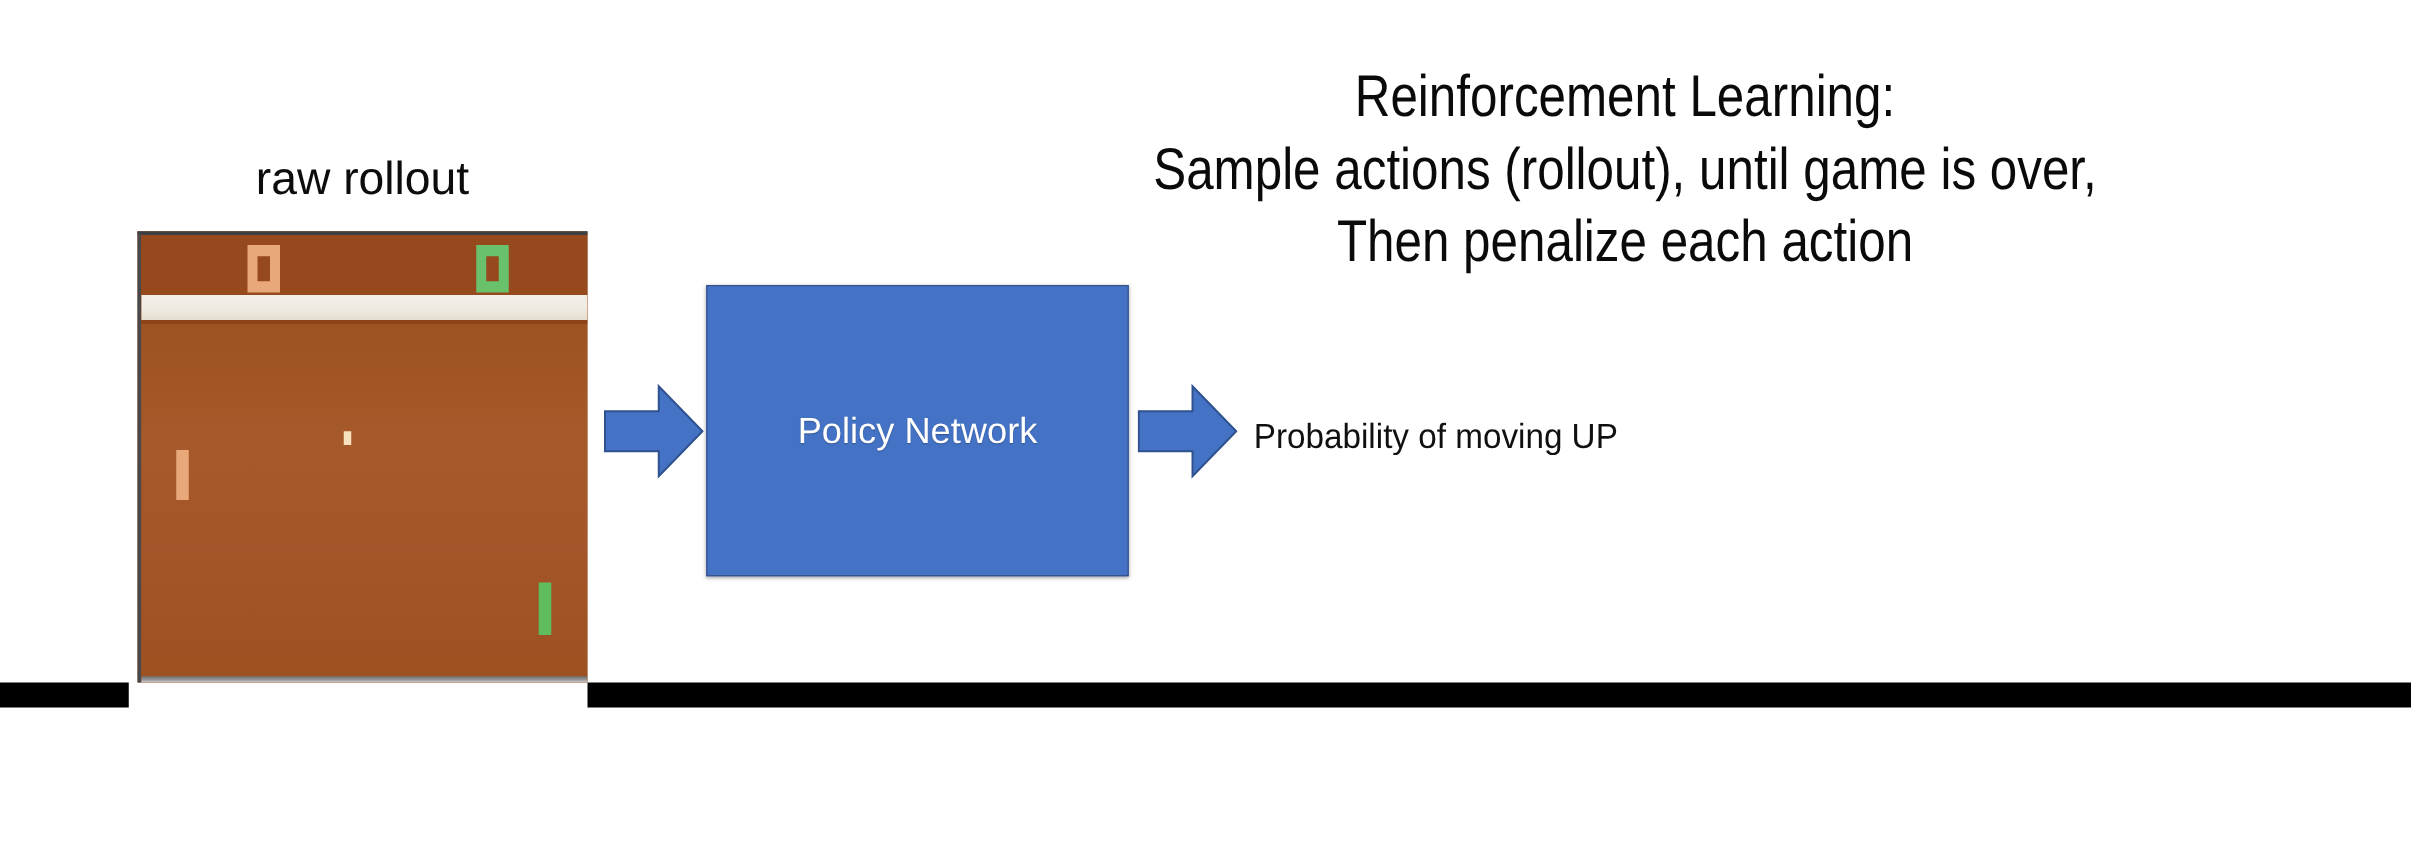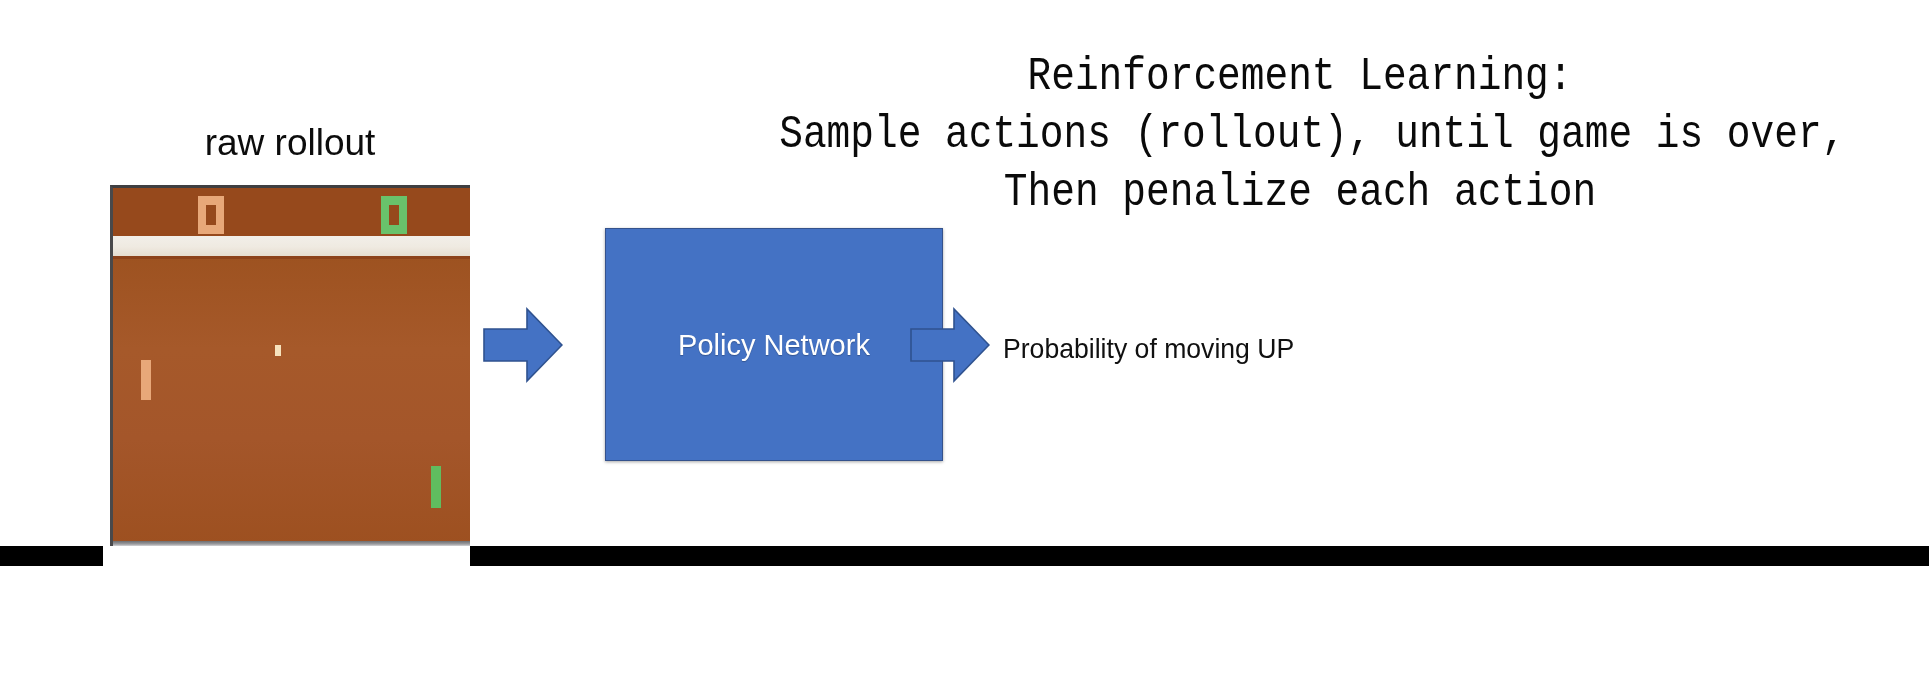--- a/index.html
+++ b/index.html
@@ -136,21 +136,21 @@
   }
 
   
   #heading {
     position: absolute;
     left: 680px;
     top: 48px;
     width: 1240px;
     text-align: center;
     color: #0a0a0a;
-    font-family: Liberation Mono, monospace;
+    font-family: Liberation Sans, sans-serif;
   }
   #heading .hline {
     display: block;
     font-size: 47px;
     line-height: 58px;
     font-weight: 400;
     transform: scaleX(0.84);
     transform-origin: center;
     white-space: nowrap;
   }
@@ -163,21 +163,20 @@
     left: 565px;
     top: 228px;
     width: 336px;
     height: 231px;
     background: #4472c4;
     border: 1px solid #35528c;
     box-shadow: 0 1px 3px rgba(0,0,0,0.35);
     display: flex;
     align-items: center;
     justify-content: center;
-    margin-left: 40px;
   }
   #policy-box-label {
     color: #ffffff;
     font-size: 29px;
     line-height: 34px;
     font-family: "Liberation Sans", sans-serif;
     text-shadow: 0 1px 1px rgba(0,0,0,0.25);
     white-space: nowrap;
   }
 

